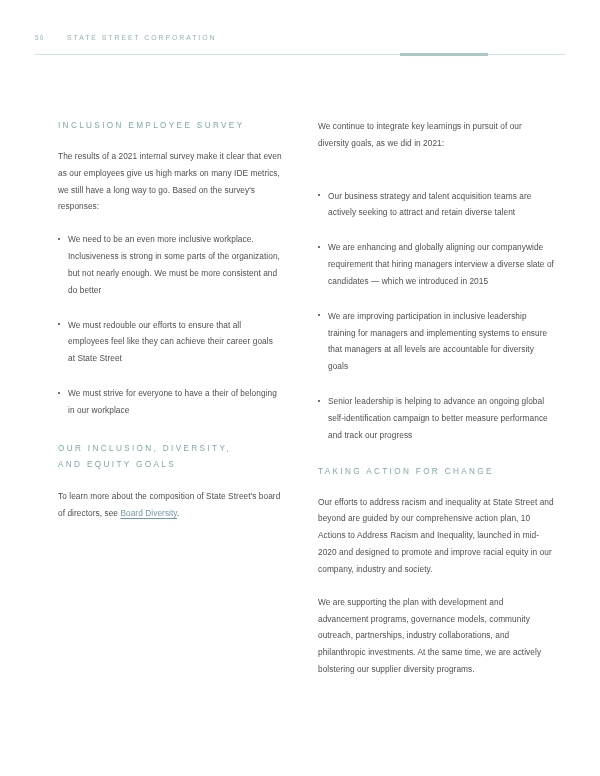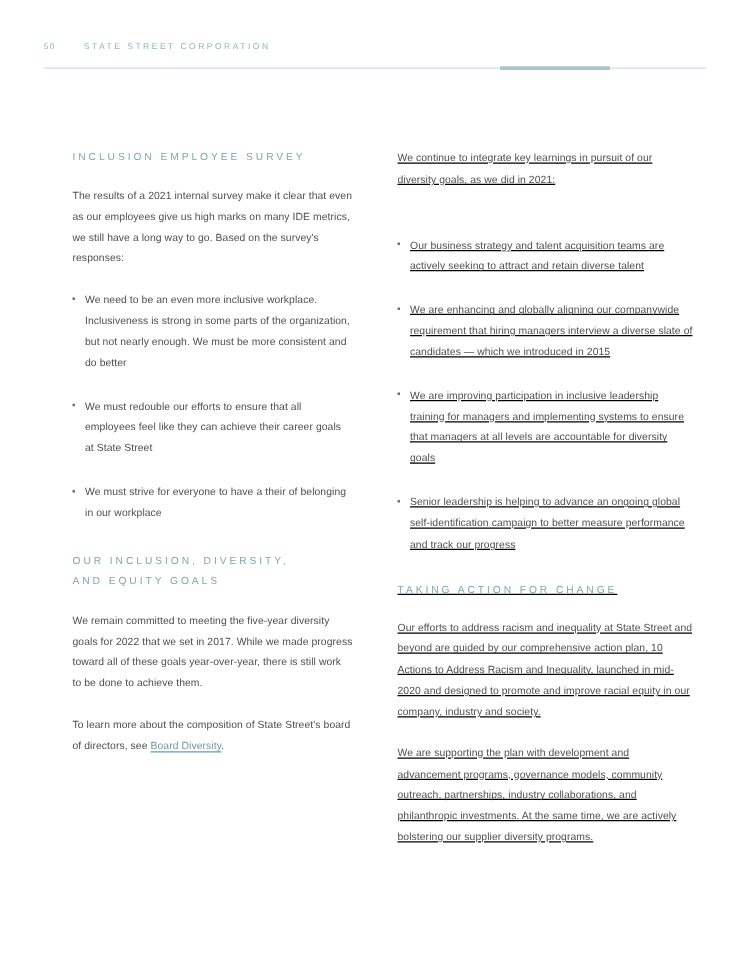--- a/index.html
+++ b/index.html
@@ -90,21 +90,20 @@
   }
   .col-left {
     width: 300px;
     padding-left: 58px;
     padding-right: 18px;
   }
   .col-right {
     width: 300px;
     padding-left: 18px;
     padding-right: 45px;
-    text-decoration: underline;
   }
 
   
   .section-head {
     color: #7fa8ac;
     font-size: 8.2px;
     letter-spacing: 2.35px;
     font-weight: 400;
     line-height: 1.95;
     margin: 0 0 14px 0;
@@ -213,21 +212,20 @@
         </li>
       </ul>
 
       <div class="gap-mid"></div>
 
       <h2 class="section-head tight">
         <span class="hl">OUR INCLUSION, DIVERSITY,</span>
         <span class="hl">AND EQUITY GOALS</span>
       </h2>
 
-      <p class="body">We remain committed to meeting the five-year diversity goals for 2022 that we set in 2017. While we made progress toward all of these goals year-over-year, there is still work to be done to achieve them.</p>
 
       <p class="body"><span>To learn more about the composition of State Street's board of directors, see </span><a class="doclink" href="#">Board Diversity</a><span>.</span></p>
 
     </div>
 
     <div class="col col-right">
 
       <p class="body">We continue to integrate key learnings in pursuit of our diversity goals, as we did in 2021:</p>
 
       <div class="gap-small"></div>

